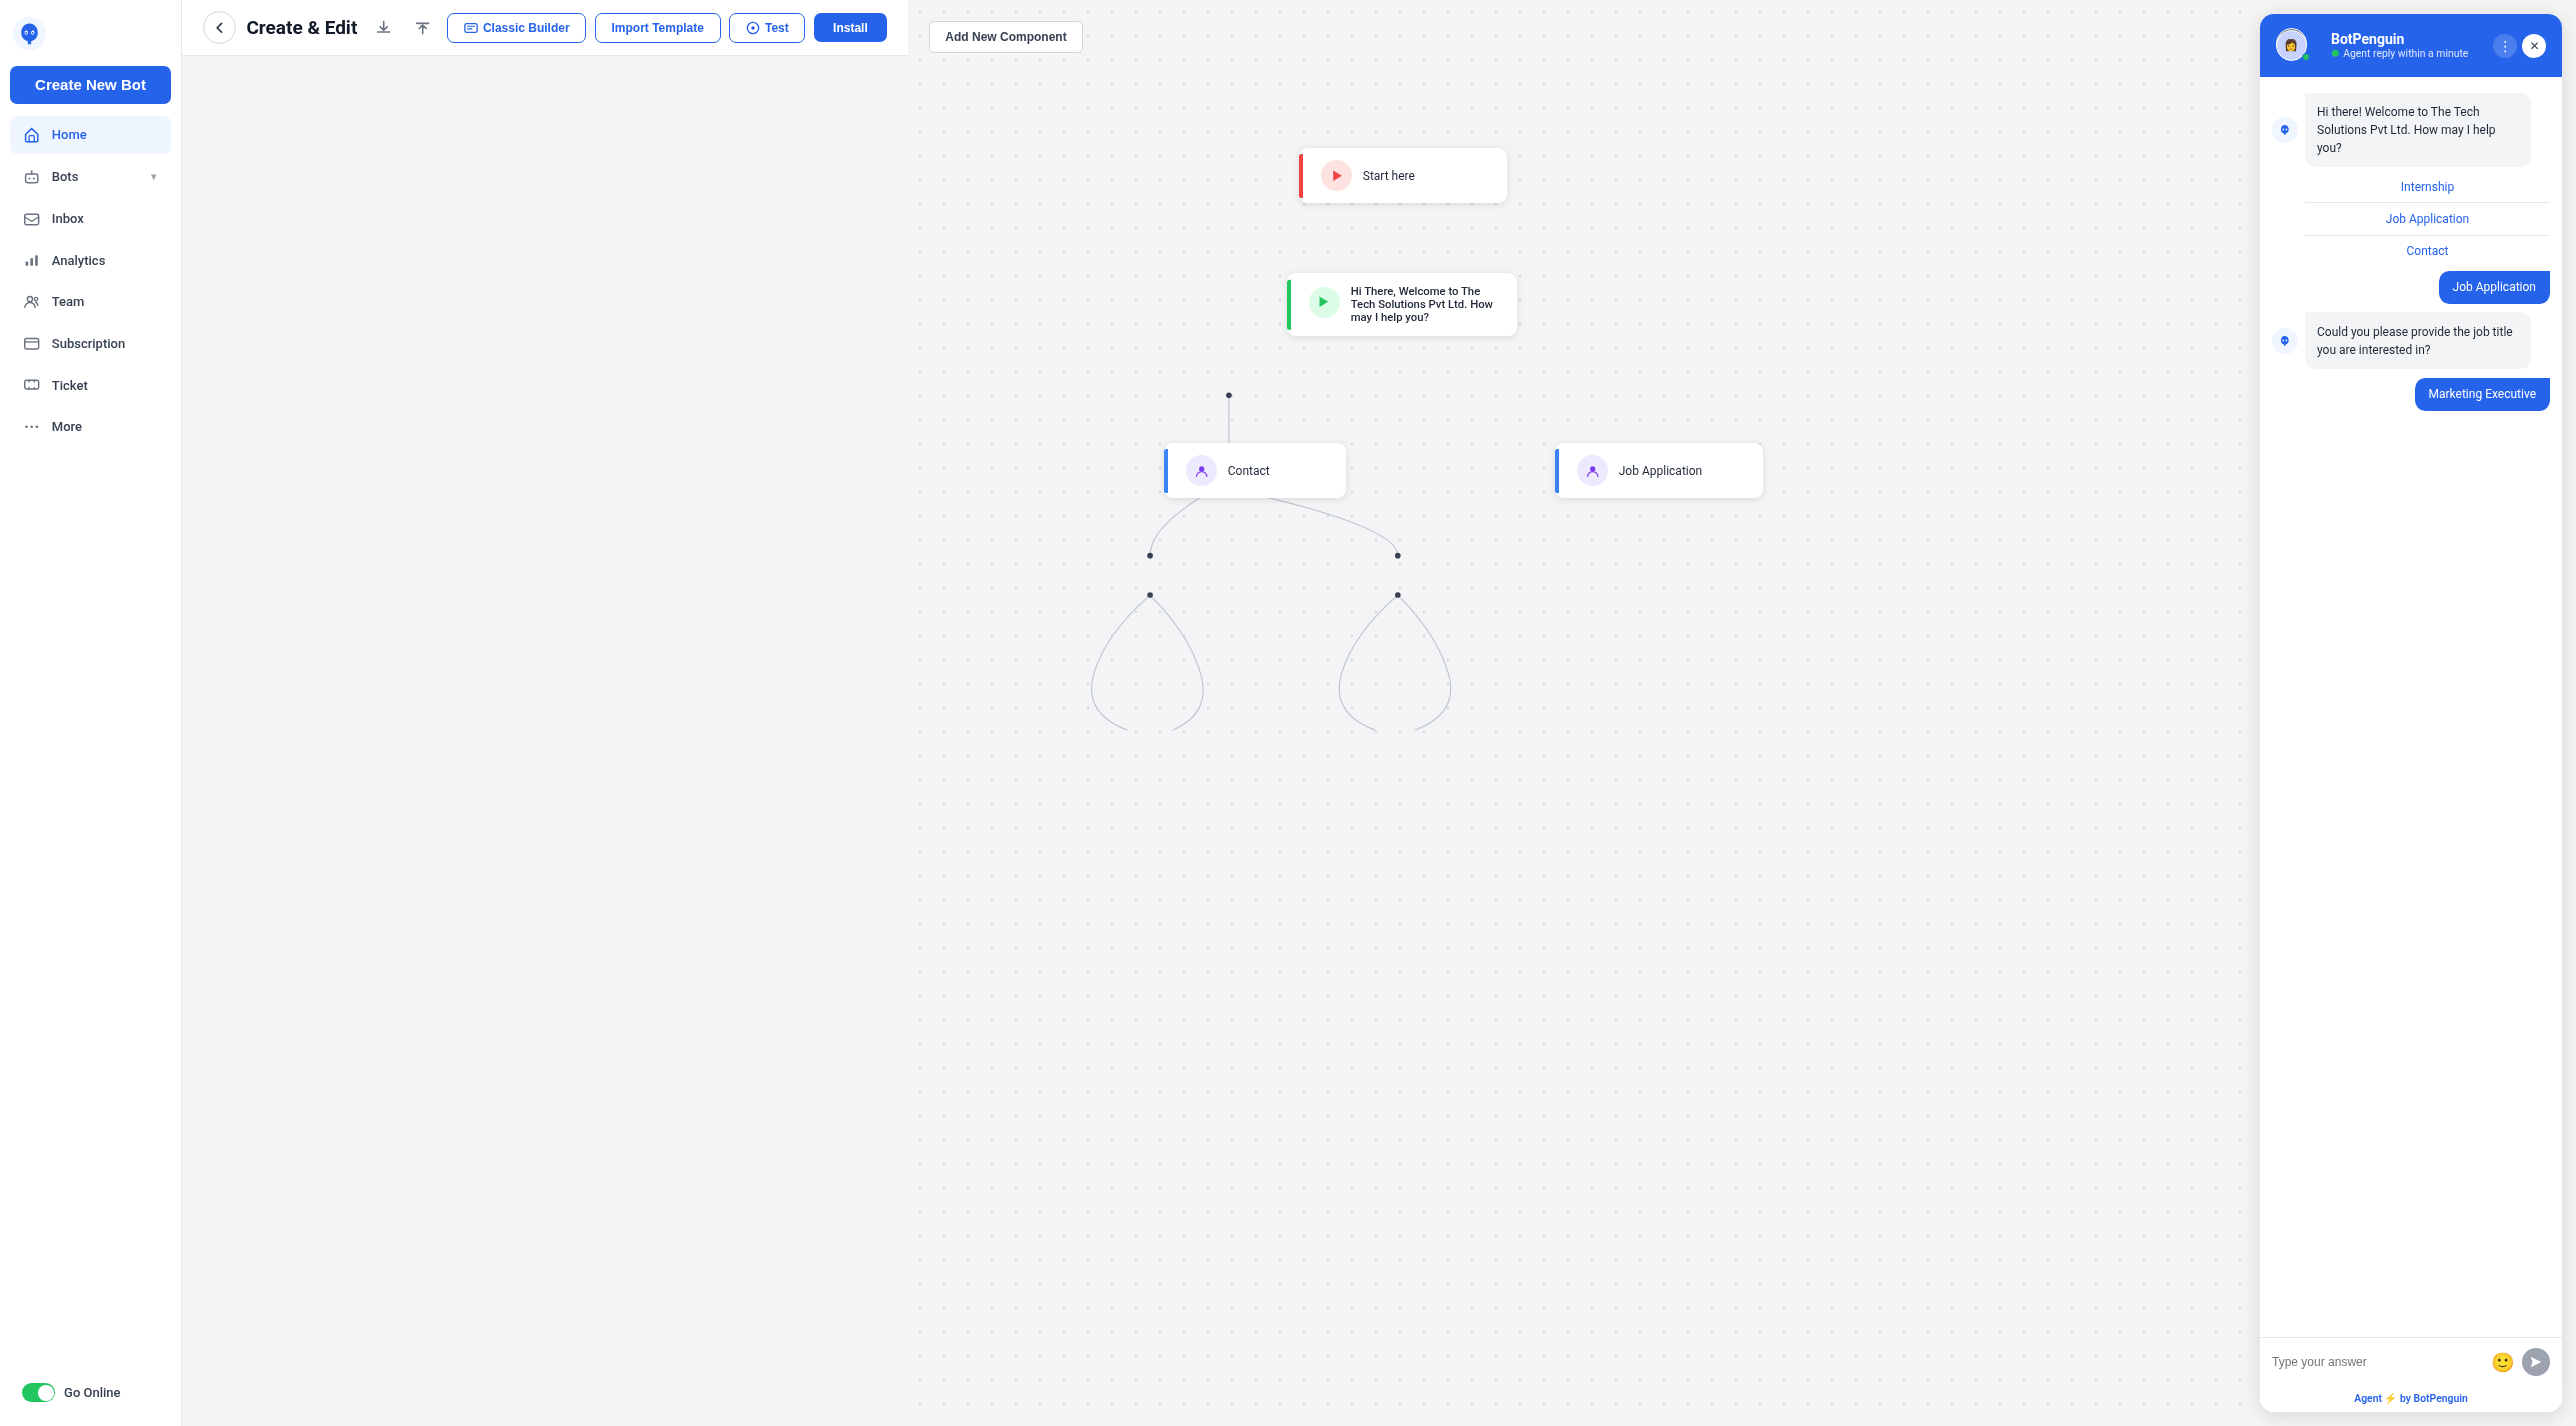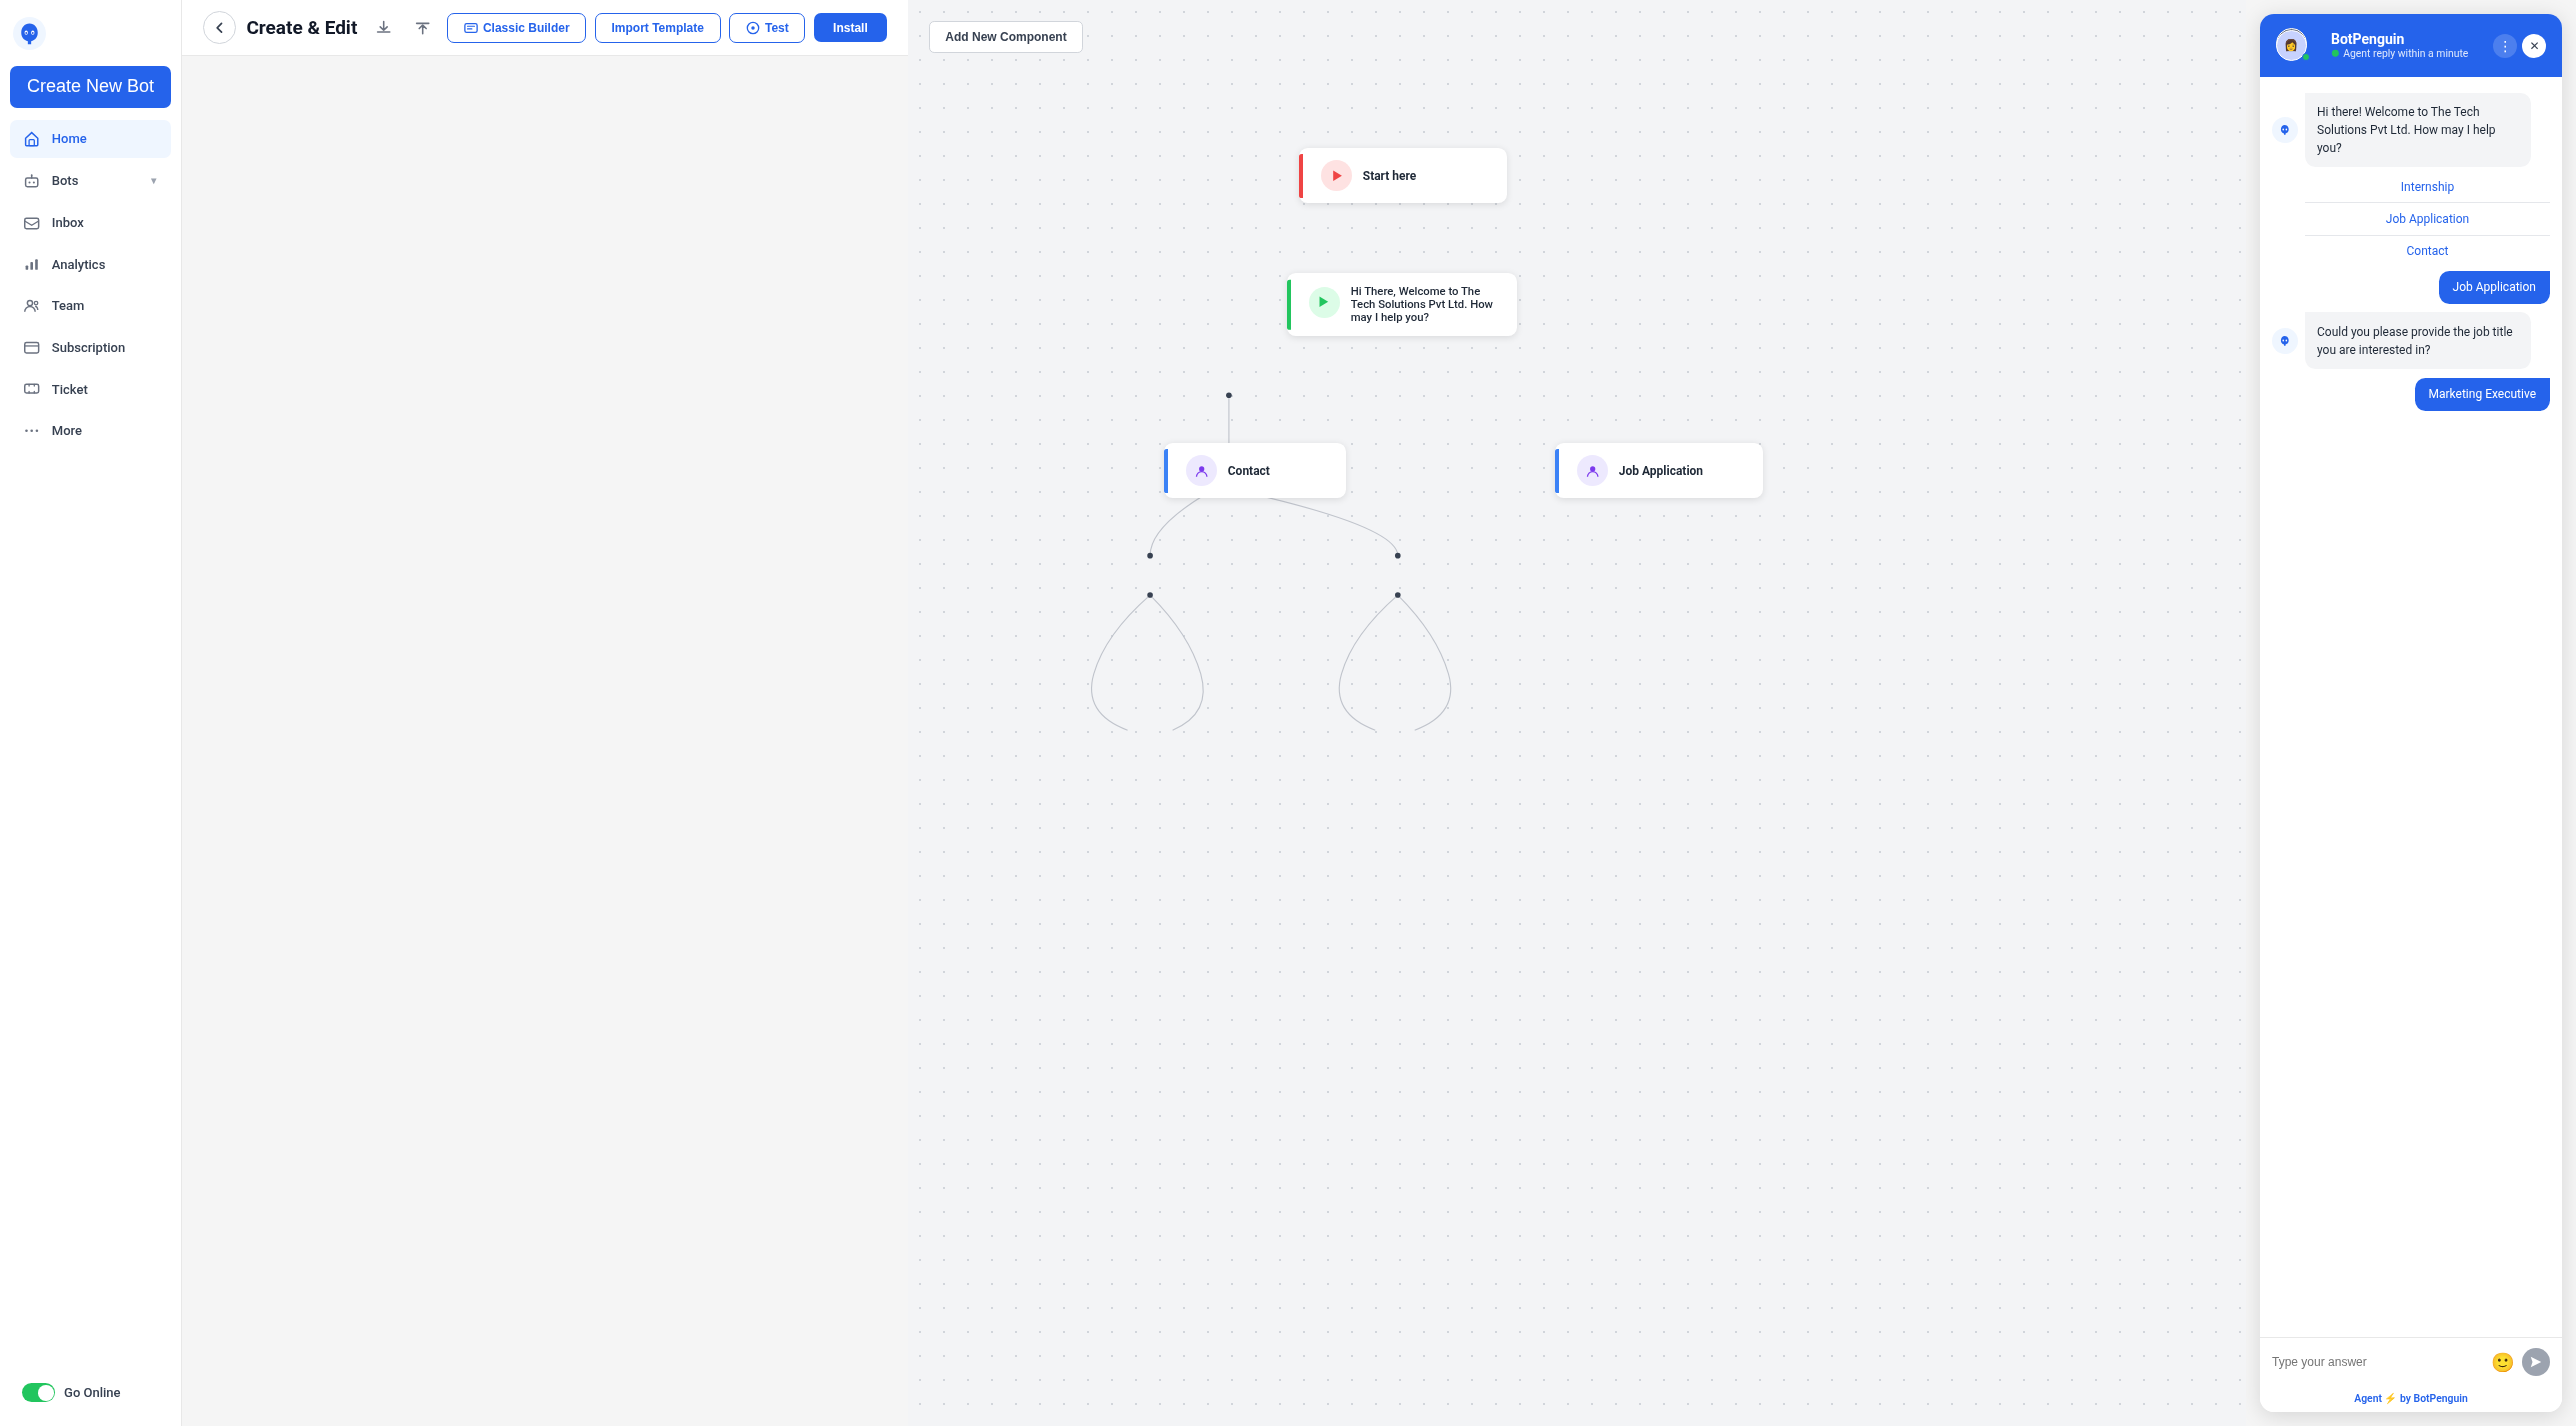--- a/index.html
+++ b/index.html
@@ -27,22 +27,22 @@
     .logo-icon {
       width: 33px;
       height: 33px;
     }
     .create-new-bot-btn {
       background: #2563eb;
       color: #fff;
       border: none;
       border-radius: 7px;
       padding: 10.4px 14px;
-      font-size: 18px;
-      font-weight: 400;
+      font-size: 15px;
+      font-weight: 700;
       cursor: pointer;
       width: 100%;
       margin-bottom: 8.7px;
       text-align: center;
     }
     .nav-item {
       display: flex;
       align-items: center;
       gap: 10.4px;
       padding: 9.6px 12px;
@@ -189,21 +189,21 @@
       padding: 12px 15.6px;
       min-width: 156px;
     }
     .node-icon {
       width: 31px; height: 31px;
       border-radius: 50%;
       display: flex; align-items: center; justify-content: center;
       font-size: 15.6px;
       flex-shrink: 0;
     }
-    .node-label { font-size: 12px; font-weight: 700; color: #1f2937; }
+    .node-label { font-size: 12px; font-weight: 400; color: #1f2937; }
     .node-left-bar {
       position: absolute;
       left: 0; top: 50%;
       transform: translateY(-50%);
       width: 4.3px;
       height: 60%;
       border-radius: 2.6px 0 0 2.6px;
     }
 
     

